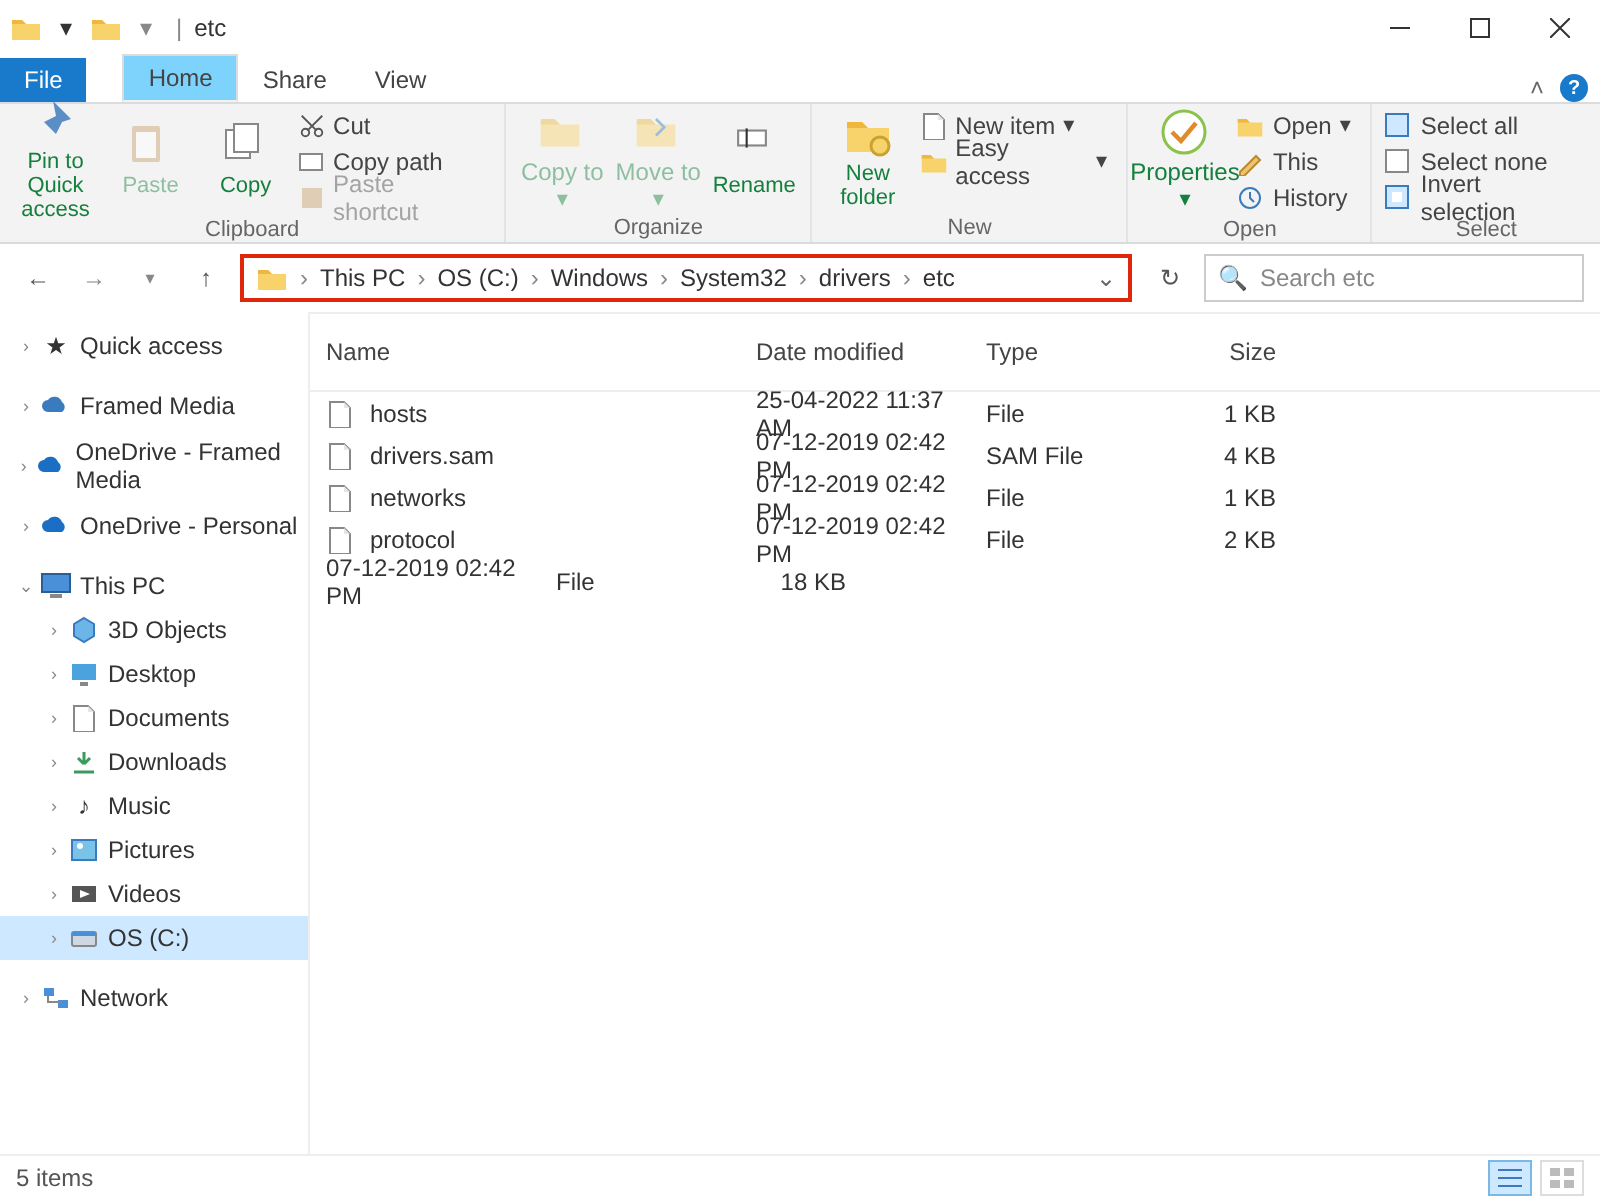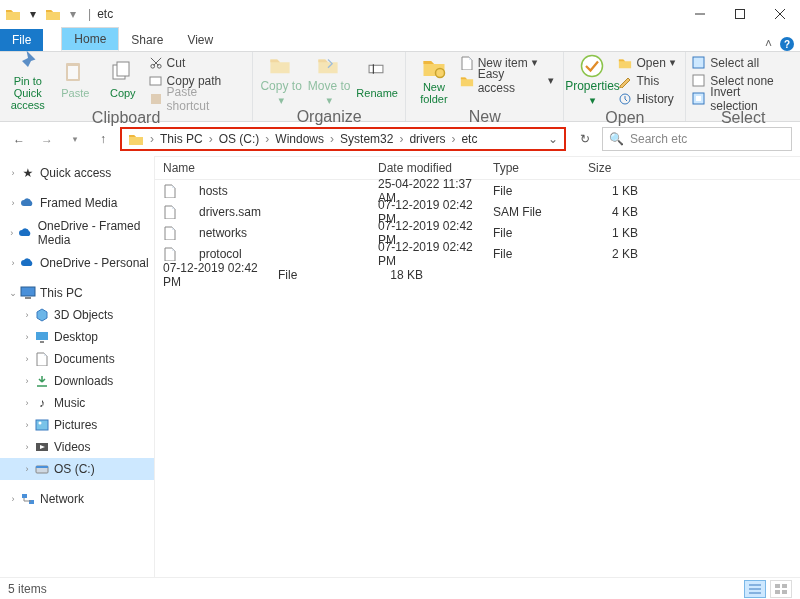--- a/index.html
+++ b/index.html
@@ -19,21 +19,21 @@
 .tab { padding: 4px 12px; font-size: 12px; color: #444; }
 .tab.file { background: #1979ca; color: #fff; }
 .tab.active { border: 1px solid #dadbdc; border-bottom: 1px solid #f3f3f3; background: #7dd3fc; margin-left: 18px; }
 .tabs .right { margin-left: auto; display: flex; align-items: center; padding-right: 6px; gap: 8px; }
 .help-icon { width: 14px; height: 14px; border-radius: 50%; background: #1979ca; color: #fff; display: flex; align-items: center; justify-content: center; font-size: 10px; font-weight: bold; }
 
 
 .ribbon { height: 70px; background: #f3f3f3; display: flex; border-bottom: 1px solid #dadbdc; }
 .group { display: flex; flex-direction: column; padding: 2px 6px 0 6px; position: relative; border-right: 1px solid #e1e3e5; }
 .group-body { display: flex; flex: 1; align-items: flex-start; gap: 4px; }
-.group-label { text-align: center; font-size: 16px; color: #666; padding: 2px 0; }
+.group-label { text-align: center; font-size: 11px; color: #666; padding: 2px 0; }
 .bigbtn { display: flex; flex-direction: column; align-items: center; justify-content: center; width: 44px; height: 52px; color: #15803d; }
 .bigbtn .bicon { width: 24px; height: 24px; margin-bottom: 2px; }
 .bigbtn .blabel { font-size: 11px; text-align: center; line-height: 1.1; }
 .smallstack { display: flex; flex-direction: column; gap: 1px; }
 .smallbtn { height: 17px; display: flex; align-items: center; gap: 4px; font-size: 11px; color: #444; padding-right: 4px; }
 .smallbtn .sicon { width: 14px; height: 14px; }
 .disabled { opacity: 0.45; }
 
 
 .navrow { height: 34px; display: flex; align-items: center; gap: 6px; padding: 4px 8px; background: #fff; }
@@ -52,29 +52,29 @@
 .navpane { width: 155px; border-right: 1px solid #eee; overflow: auto; padding-top: 6px; }
 .treeitem { display: flex; align-items: center; height: 22px; font-size: 12px; color: #333; }
 .treeitem .twist { width: 14px; text-align: center; color: #888; font-size: 9px; }
 .treeitem .ticon { width: 16px; height: 16px; margin-right: 4px; display: flex; align-items: center; justify-content: center; }
 .treeitem.l0 { padding-left: 6px; }
 .treeitem.l1 { padding-left: 20px; }
 .treeitem.sel { background: #cde8ff; }
 .spacer8 { height: 8px; }
 
 .content { flex: 1; display: flex; flex-direction: column; }
-.cols { height: 24px; display: flex; align-items: center; border-bottom: 1px solid #eee; border-top: 1px solid #eee; background: #fff; }
+.cols { height: 40px; display: flex; align-items: center; border-bottom: 1px solid #eee; border-top: 1px solid #eee; background: #fff; }
 .colh { font-size: 12px; color: #444; padding-left: 8px; }
 .col-name { width: 215px; }
 .col-date { width: 115px; }
 .col-type { width: 95px; }
-.col-size { width: 70px; padding-right: 12px; }
+.col-size { width: 70px; text-align: right; padding-right: 12px; }
 .row { height: 21px; display: flex; align-items: center; }
 .cell { font-size: 12px; color: #333; padding-left: 8px; }
-.cell.name { width: 215px; display: flex; align-items: center; gap: 22px; }
+.cell.name { width: 215px; display: flex; align-items: center; gap: 8px; }
 .cell.date { width: 115px; }
 .cell.type { width: 95px; }
 .cell.size { width: 70px; text-align: right; padding-right: 12px; }
 .fileicon { width: 14px; height: 14px; }
 
 
 .status { height: 22px; border-top: 1px solid #eee; display: flex; align-items: center; padding: 0 8px; font-size: 11px; color: #555; }
 .status .viewbtns { margin-left: auto; display: flex; gap: 4px; }
 .status .viewbtn { width: 22px; height: 18px; border: 1px solid #ddd; display: flex; align-items: center; justify-content: center; }
 .status .viewbtn.sel { background: #cde8ff; border-color: #7ab8e8; }

